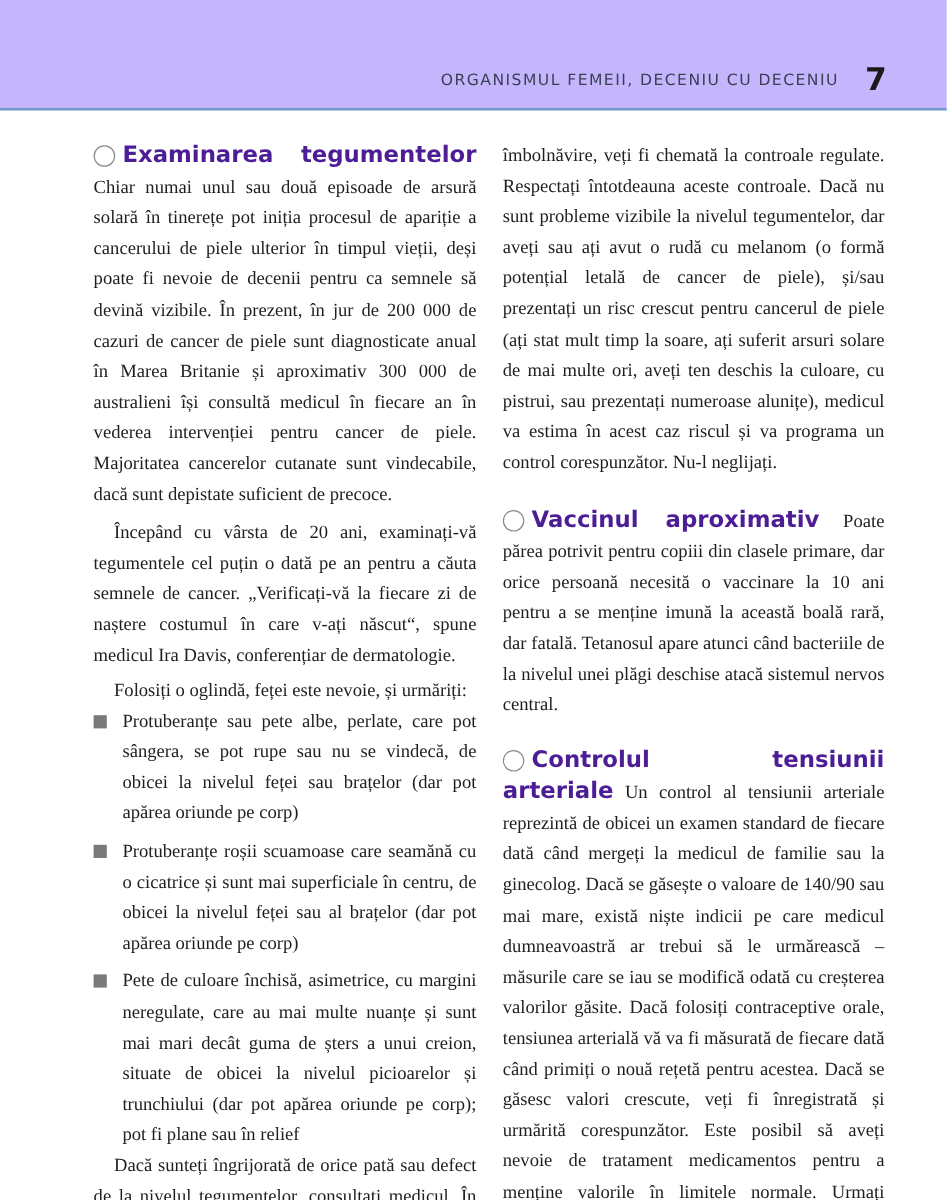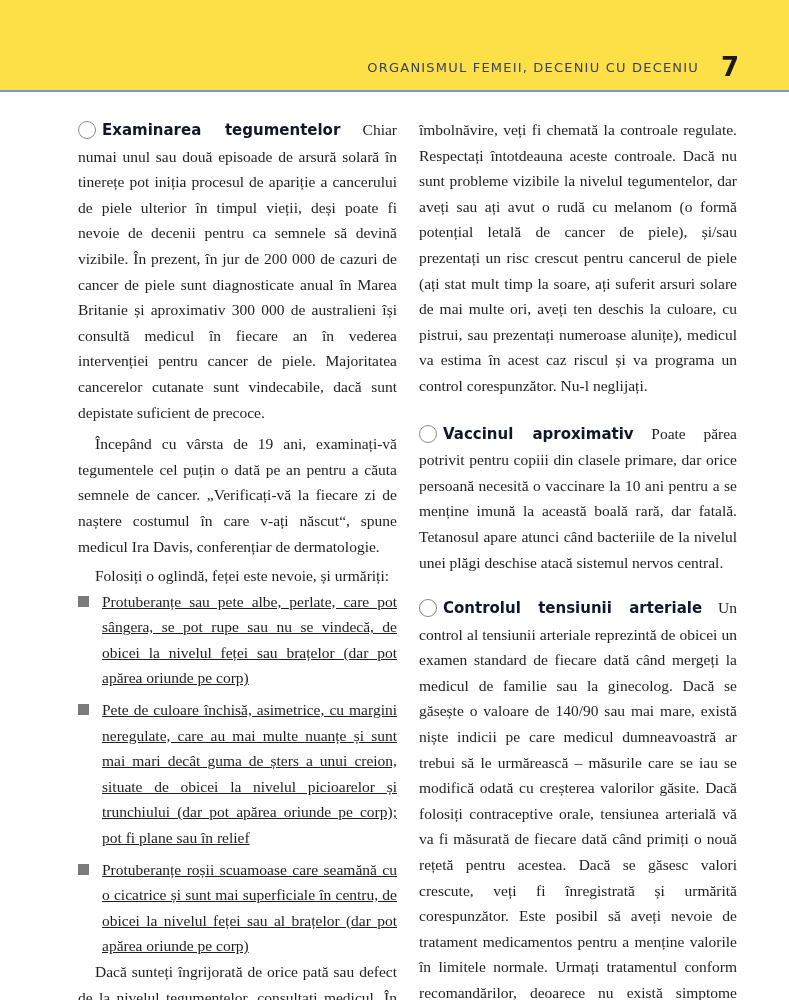--- a/index.html
+++ b/index.html
@@ -13,21 +13,21 @@
       position: relative;
       overflow: hidden;
       font-family: "Liberation Serif", "DejaVu Serif", serif;
       color: #1e1e1e;
     }
     .header-band {
       position: absolute;
       left: 0; top: 0;
       width: 789px;
       height: 90px;
-      background: #fde047;
+      background: #c4b5fd;
       border-bottom: 2px solid #6f9cc9;
     }
     .header-title {
       position: absolute;
       right: 90px;
       top: 60px;
       font-family: "DejaVu Sans", "Liberation Sans", sans-serif;
       font-size: 13px;
       letter-spacing: 1.2px;
       color: #3a3f55;
@@ -50,42 +50,41 @@
       line-height: 25.6px;
       text-align: justify;
     }
     .col-left { left: 78px; }
     .col-right { left: 419px; width: 318px; }
     .para { margin: 0; }
     .indent { text-indent: 17px; }
     .section-head {
       font-family: "DejaVu Sans", "Liberation Sans", sans-serif;
       font-weight: bold;
-      font-size: 15px;
-      color: #0f172a;
+      font-size: 19px;
+      color: #4c1d95;
     }
     .circle-icon {
       display: inline-block;
       width: 18px;
       height: 18px;
       border: 1.5px solid #8a8a8a;
       border-radius: 50%;
       vertical-align: -4px;
       margin-right: 6px;
       box-sizing: border-box;
     }
     .bullet-list {
       list-style: none;
       margin: 0;
       padding: 0;
     }
     .bullet-item {
       position: relative;
       padding-left: 24px;
-      text-decoration: underline;
     }
     .square-bullet-icon {
       position: absolute;
       left: 0;
       top: 7px;
       width: 11px;
       height: 11px;
       background: #7a7a7a;
     }
     .gap { height: 22px; }
@@ -96,34 +95,34 @@
 
 <div class="header-band">
   <span class="header-title">ORGANISMUL FEMEII, DECENIU CU DECENIU</span>
   <span class="page-number">7</span>
 </div>
 
 <div class="column col-left">
   <p class="para">
     <span class="circle-icon"></span><span class="section-head">Examinarea tegumentelor</span><span> Chiar numai unul sau două episoade de arsură solară în tinerețe pot iniția procesul de apariție a cancerului de piele ulterior în timpul vieții, deși poate fi nevoie de decenii pentru ca semnele să devină vizibile. În prezent, în jur de 200 000 de cazuri de cancer de piele sunt diagnosticate anual în Marea Britanie și aproximativ 300 000 de australieni își consultă medicul în fiecare an în vederea intervenției pentru cancer de piele. Majoritatea cancerelor cutanate sunt vindecabile, dacă sunt depistate suficient de precoce.</span>
   </p>
-  <p class="para indent" style="margin-top:6px">Începând cu vârsta de 19 ani, examinați-vă tegumentele cel puțin o dată pe an pentru a căuta semnele de cancer. „Verificați-vă la fiecare zi de naștere costumul în care v-ați născut“, spune medicul Ira Davis, conferențiar de dermatologie.</p>
+  <p class="para indent" style="margin-top:6px">Începând cu vârsta de 20 ani, examinați-vă tegumentele cel puțin o dată pe an pentru a căuta semnele de cancer. „Verificați-vă la fiecare zi de naștere costumul în care v-ați născut“, spune medicul Ira Davis, conferențiar de dermatologie.</p>
   <p class="para indent" style="margin-top:4px">Folosiți o oglindă, feței este nevoie, și urmăriți:</p>
   <ul class="bullet-list">
     <li class="bullet-item">
       <span class="square-bullet-icon"></span>
       <span>Protuberanțe sau pete albe, perlate, care pot sângera, se pot rupe sau nu se vindecă, de obicei la nivelul feței sau brațelor (dar pot apărea oriunde pe corp)</span>
     </li>
     <li class="bullet-item" style="margin-top:6px">
       <span class="square-bullet-icon"></span>
-      <span>Pete de culoare închisă, asimetrice, cu margini neregulate, care au mai multe nuanțe și sunt mai mari decât guma de șters a unui creion, situate de obicei la nivelul picioarelor și trunchiului (dar pot apărea oriunde pe corp); pot fi plane sau în relief</span>
+      <span>Protuberanțe roșii scuamoase care seamănă cu o cicatrice și sunt mai superficiale în centru, de obicei la nivelul feței sau al brațelor (dar pot apărea oriunde pe corp)</span>
     </li>
     <li class="bullet-item" style="margin-top:6px">
       <span class="square-bullet-icon"></span>
-      <span>Protuberanțe roșii scuamoase care seamănă cu o cicatrice și sunt mai superficiale în centru, de obicei la nivelul feței sau al brațelor (dar pot apărea oriunde pe corp)</span>
+      <span>Pete de culoare închisă, asimetrice, cu margini neregulate, care au mai multe nuanțe și sunt mai mari decât guma de șters a unui creion, situate de obicei la nivelul picioarelor și trunchiului (dar pot apărea oriunde pe corp); pot fi plane sau în relief</span>
     </li>
   </ul>
   <p class="para indent">Dacă sunteți îngrijorată de orice pată sau defect de la nivelul tegumentelor, consultați medicul. În cazul în care există o suspiciune în legătură cu ea, veți fi îndrumată către dermatolog. În continuare, dacă se va considera că există un risc crescut de</p>
 </div>
 
 <div class="column col-right">
   <p class="para">îmbolnăvire, veți fi chemată la controale regulate. Respectați întotdeauna aceste controale. Dacă nu sunt probleme vizibile la nivelul tegumentelor, dar aveți sau ați avut o rudă cu melanom (o formă potențial letală de cancer de piele), și/sau prezentați un risc crescut pentru cancerul de piele (ați stat mult timp la soare, ați suferit arsuri solare de mai multe ori, aveți ten deschis la culoare, cu pistrui, sau prezentați numeroase alunițe), medicul va estima în acest caz riscul și va programa un control corespunzător. Nu-l neglijați.</p>
   <div class="gap"></div>
   <p class="para">
     <span class="circle-icon"></span><span class="section-head">Vaccinul aproximativ</span><span> Poate părea potrivit pentru copiii din clasele primare, dar orice persoană necesită o vaccinare la 10 ani pentru a se menține imună la această boală rară, dar fatală. Tetanosul apare atunci când bacteriile de la nivelul unei plăgi deschise atacă sistemul nervos central.</span>

